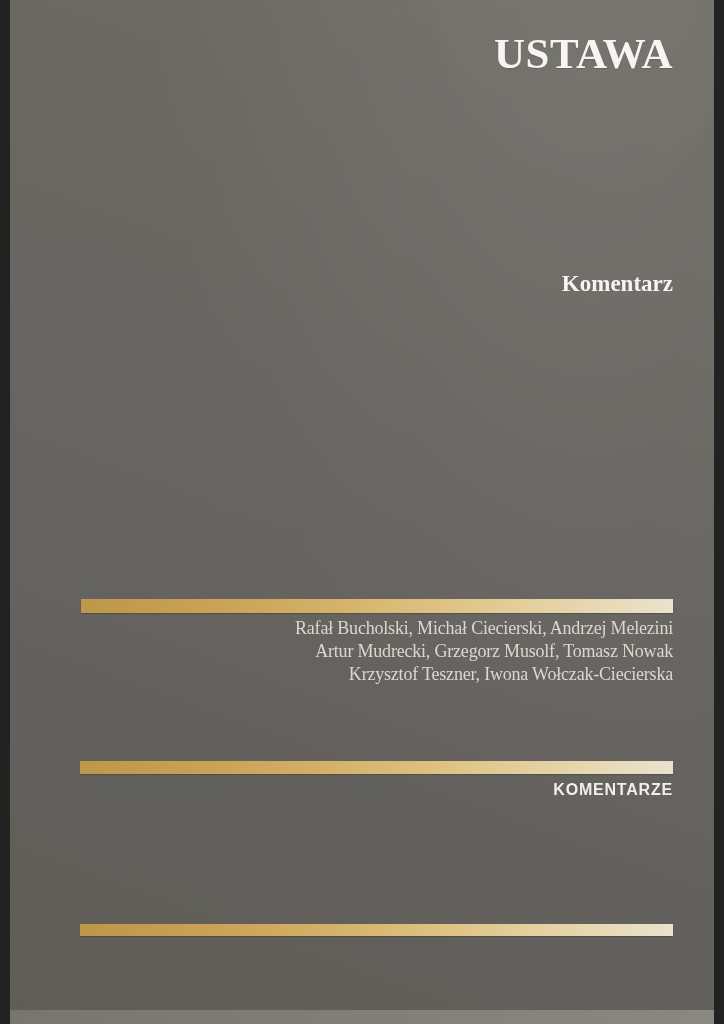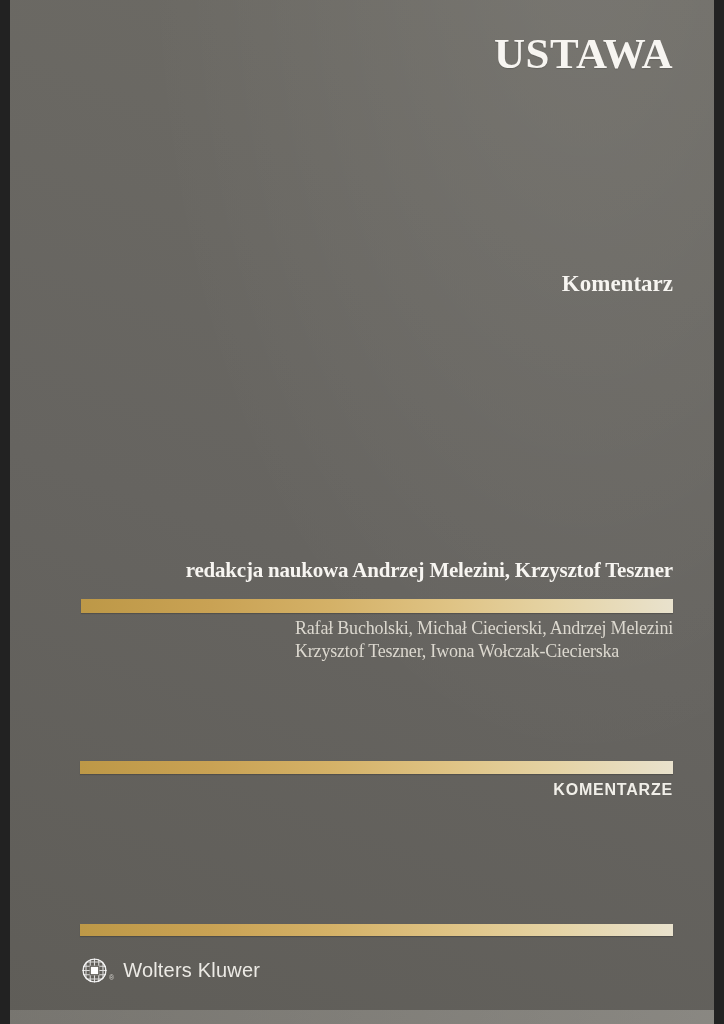--- a/index.html
+++ b/index.html
@@ -55,21 +55,21 @@
     background:linear-gradient(90deg,
       var(--bar-gold) 0%, #c9a254 22%, #d4b167 42%,
       #dfc384 62%, #e5d3a4 80%, var(--bar-cream) 100%);
     box-shadow:0 1px 1px rgba(0,0,0,0.18);
   }
   .bar-1{top:599px;height:14px;}
   .bar-2{top:761px;height:13px;left:70px;}
   .bar-3{top:924px;height:12px;left:70px;}
   .authors{
     position:absolute;top:617px;right:41px;
-    text-align:left;
+    text-align:right;
     color:var(--authors-text);
     font-size:18px;
     letter-spacing:-0.2px;
     line-height:23px;
   }
   .author-line{display:block;white-space:nowrap;}
   .series-label{
     position:absolute;top:781px;right:41px;
     font-family:"Liberation Sans", sans-serif;
     font-weight:700;
@@ -106,50 +106,31 @@
 <body>
 
 <div class="cover">
 
   <div class="title-block">
     <span class="title-line">USTAWA</span>
   </div>
 
   <div class="subtitle">Komentarz</div>
 
-  <div class="editors">redakcja naukowa Andrzej Melezini, Krzysztof Teszner</div>
 
   <div class="gold-bar bar-1"></div>
 
   <div class="authors">
     <span class="author-line">Rafał Bucholski, Michał Ciecierski, Andrzej Melezini</span>
+    <span class="author-line">Artur Mudrecki, Grzegorz Musolf, Tomasz Nowak</span>
     <span class="author-line">Krzysztof Teszner, Iwona Wołczak-Ciecierska</span>
   </div>
 
   <div class="gold-bar bar-2"></div>
 
   <div class="series-label">KOMENTARZE</div>
 
   <div class="gold-bar bar-3"></div>
 
-  <div class="publisher">
-    <span class="publisher-icon">
-      <svg width="27" height="27" viewBox="0 0 27 27" aria-hidden="true">
-        <defs>
-            <clipPath id="wkclip">
-              <circle cx="13.5" cy="13.5" r="12.1"></circle>
-            </clipPath>
-          </defs>
-        <g clip-path="url(#wkclip)">
-          <circle cx="13.5" cy="13.5" r="11.5" fill="none" stroke="#ffffff" stroke-opacity="0.9" stroke-width="1.7"></circle>
-          <path d="M5 0v27 M9.25 0v27 M13.5 0v27 M17.75 0v27 M22 0v27 M0 5h27 M0 9.25h27 M0 13.5h27 M0 17.75h27 M0 22h27" stroke="#ffffff" stroke-opacity="0.78" stroke-width="1.1" fill="none"></path>
-        </g>
-        <rect x="8.7" y="8.7" width="9.6" height="9.6" fill="#67655f"></rect>
-        <rect x="9.9" y="9.9" width="7.2" height="7.2" fill="#ffffff"></rect>
-      </svg>
-    </span>
-    <span class="publisher-reg">®</span>
-    <span class="publisher-name">Wolters Kluwer</span>
-  </div>
 
   <div class="bottom-strip"></div>
 
 </div>
 
 </body></html>

